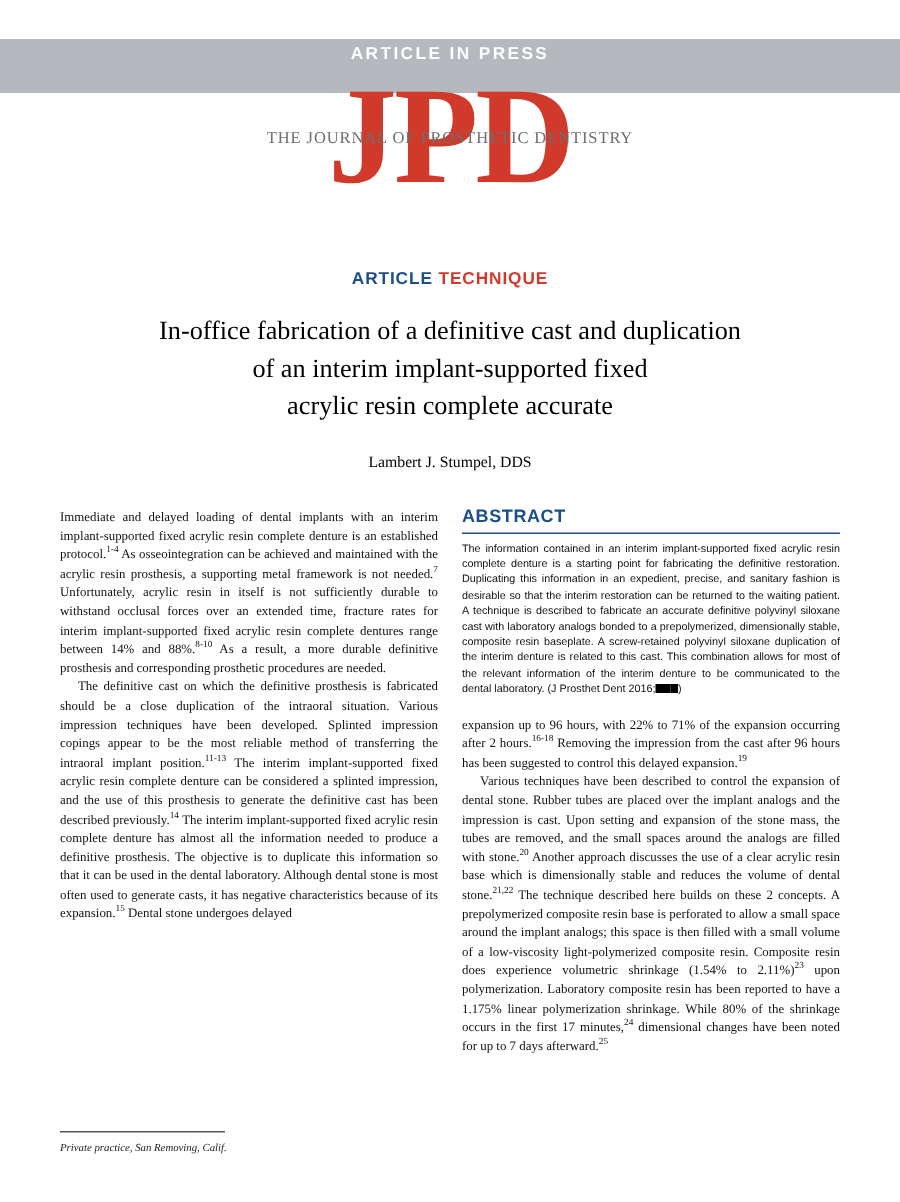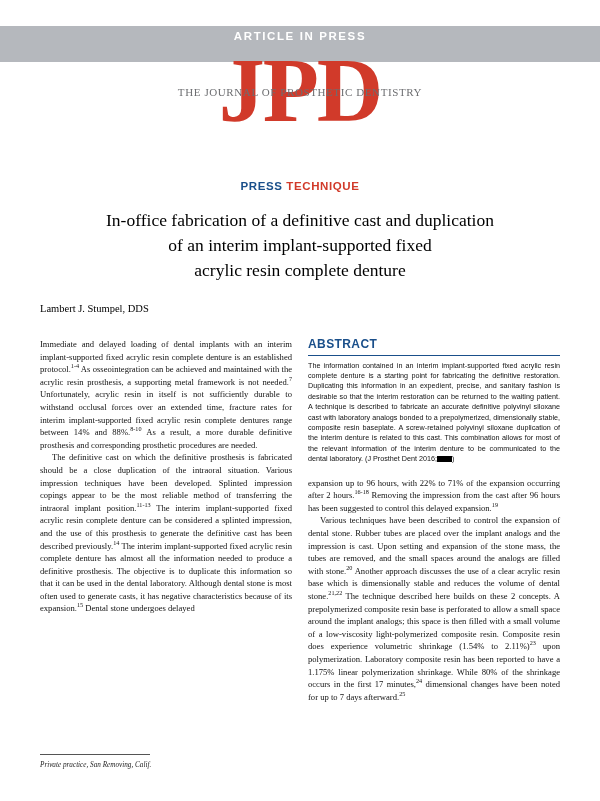--- a/index.html
+++ b/index.html
@@ -77,20 +77,21 @@
   
   .title {
     text-align: center;
     font-family: "Liberation Serif", serif;
     font-size: 17.5px;
     line-height: 25px;
     margin: 16px 22px 0 22px;
     color: #000;
   }
   .authors {
+    text-align: center;
     font-family: "Liberation Serif", serif;
     font-size: 10.5px;
     margin-top: 20px;
     color: #000;
   }
   
   .columns {
     display: flex;
     margin-top: 24px;
     gap: 16px;
@@ -172,28 +173,28 @@
 <div class="page">
 
   <div class="press-banner">ARTICLE IN PRESS</div>
 
   <div class="masthead">
     <div class="jpd-logo">JPD</div>
     <div class="jpd-sub">THE JOURNAL OF PROSTHETIC DENTISTRY</div>
   </div>
 
   <div class="kicker">
-    <span class="k1">PRESS</span>
+    <span class="k1">ARTICLE</span>
     <span class="k2">TECHNIQUE</span>
   </div>
 
   <div class="title">
     <div>In-office fabrication of a definitive cast and duplication</div>
     <div>of an interim implant-supported fixed</div>
-    <div>acrylic resin complete denture</div>
+    <div>acrylic resin complete accurate</div>
   </div>
 
   <div class="authors">Lambert J. Stumpel, DDS</div>
 
   <div class="columns">
 
     <div class="col">
       <p class="first">Immediate and delayed loading of dental implants with an interim implant-supported fixed acrylic resin complete denture is an established protocol.<sup>1-4</sup> As osseointegration can be achieved and maintained with the acrylic resin prosthesis, a supporting metal framework is not needed.<sup>7</sup> Unfortunately, acrylic resin in itself is not sufficiently durable to withstand occlusal forces over an extended time, fracture rates for interim implant-supported fixed acrylic resin complete dentures range between 14% and 88%.<sup>8-10</sup> As a result, a more durable definitive prosthesis and corresponding prosthetic procedures are needed.</p>
       <p>The definitive cast on which the definitive prosthesis is fabricated should be a close duplication of the intraoral situation. Various impression techniques have been developed. Splinted impression copings appear to be the most reliable method of transferring the intraoral implant position.<sup>11-13</sup> The interim implant-supported fixed acrylic resin complete denture can be considered a splinted impression, and the use of this prosthesis to generate the definitive cast has been described previously.<sup>14</sup> The interim implant-supported fixed acrylic resin complete denture has almost all the information needed to produce a definitive prosthesis. The objective is to duplicate this information so that it can be used in the dental laboratory. Although dental stone is most often used to generate casts, it has negative characteristics because of its expansion.<sup>15</sup> Dental stone undergoes delayed</p>
     </div>

